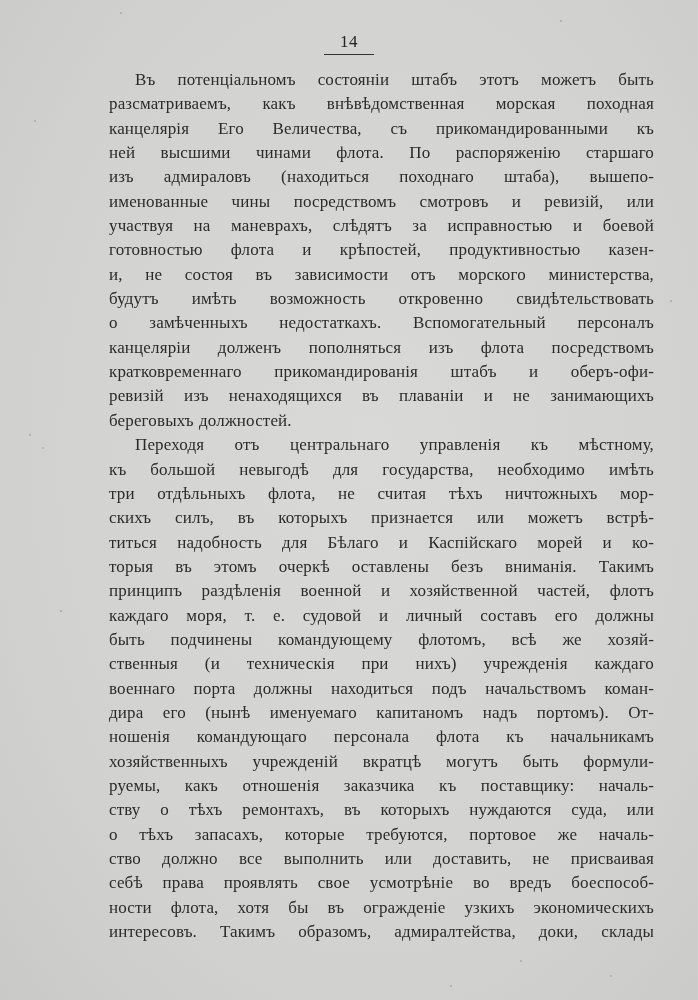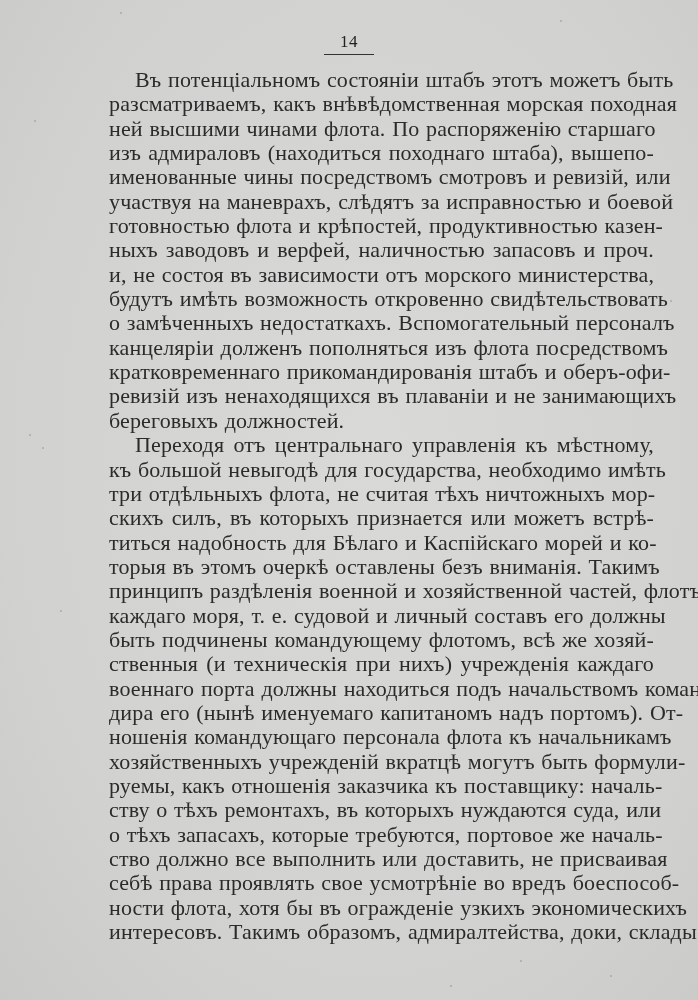--- a/index.html
+++ b/index.html
@@ -45,21 +45,21 @@
   }
   .text-block {
     position: absolute;
     left: 109px;
     top: 68px;
     width: 545px;
   }
   .line {
     height: 24.35px;
     line-height: 24.35px;
-    font-size: 22px;
+    font-size: 17px;
     white-space: nowrap;
     text-align: justify;
     text-align-last: justify;
     color: #2b2b2b;
     font-family: "Liberation Serif", serif;
     letter-spacing: 0.15px;
     word-spacing: 1px;
   }
   .line.indent {
     padding-left: 26px;
@@ -93,26 +93,26 @@
   <div class="speck" style="left:560px;top:20px"></div>
 
   <div class="page-number">14</div>
   <div class="page-rule"></div>
 
   <div class="text-block">
 
     <div class="paragraph">
       <div class="line indent">Въ потенціальномъ состояніи штабъ этотъ можетъ быть</div>
       <div class="line">разсматриваемъ, какъ внѣвѣдомственная морская походная</div>
+      <div class="line">канцелярія Его Величества, съ прикомандированными къ</div>
       <div class="line">ней высшими чинами флота. По распоряженію старшаго</div>
       <div class="line">изъ адмираловъ (находиться походнаго штаба), вышепо-</div>
       <div class="line">именованные чины посредствомъ смотровъ и ревизій, или</div>
       <div class="line">участвуя на маневрахъ, слѣдятъ за исправностью и боевой</div>
       <div class="line">готовностью флота и крѣпостей, продуктивностью казен-</div>
-      <div class="line">ныхъ заводовъ и верфей, наличностью запасовъ и проч.</div>
       <div class="line">и, не состоя въ зависимости отъ морского министерства,</div>
       <div class="line">будутъ имѣть возможность откровенно свидѣтельствовать</div>
       <div class="line">о замѣченныхъ недостаткахъ. Вспомогательный персоналъ</div>
       <div class="line">канцеляріи долженъ пополняться изъ флота посредствомъ</div>
       <div class="line">кратковременнаго прикомандированія штабъ и оберъ-офи-</div>
       <div class="line">ревизій изъ ненаходящихся въ плаваніи и не занимающихъ</div>
       <div class="line last">береговыхъ должностей.</div>
     </div>
 
     <div class="paragraph">

